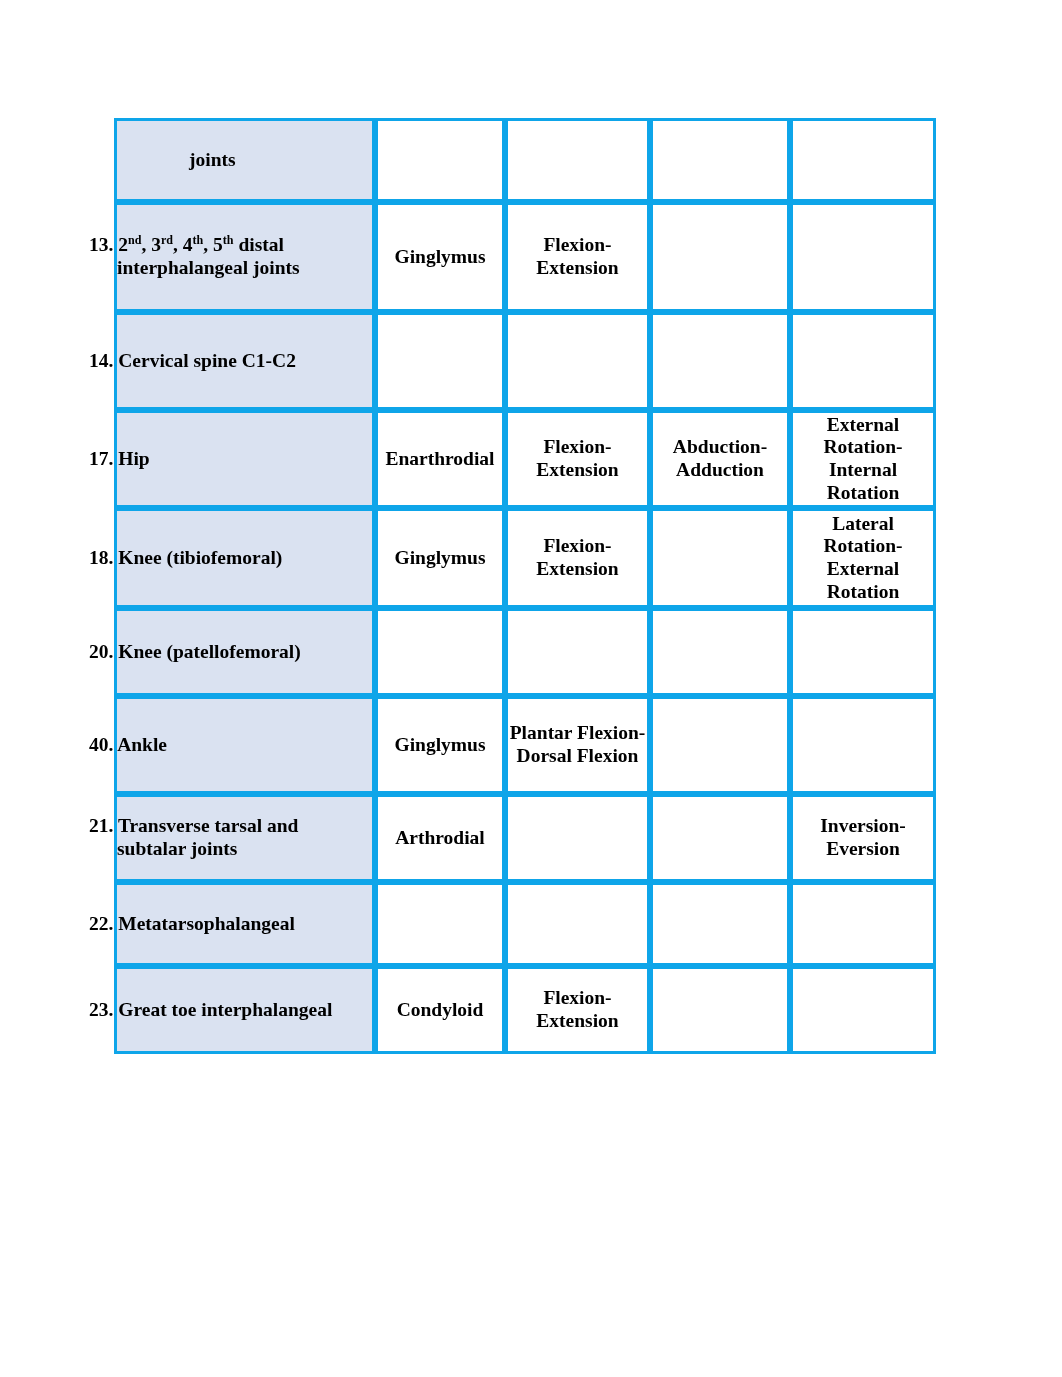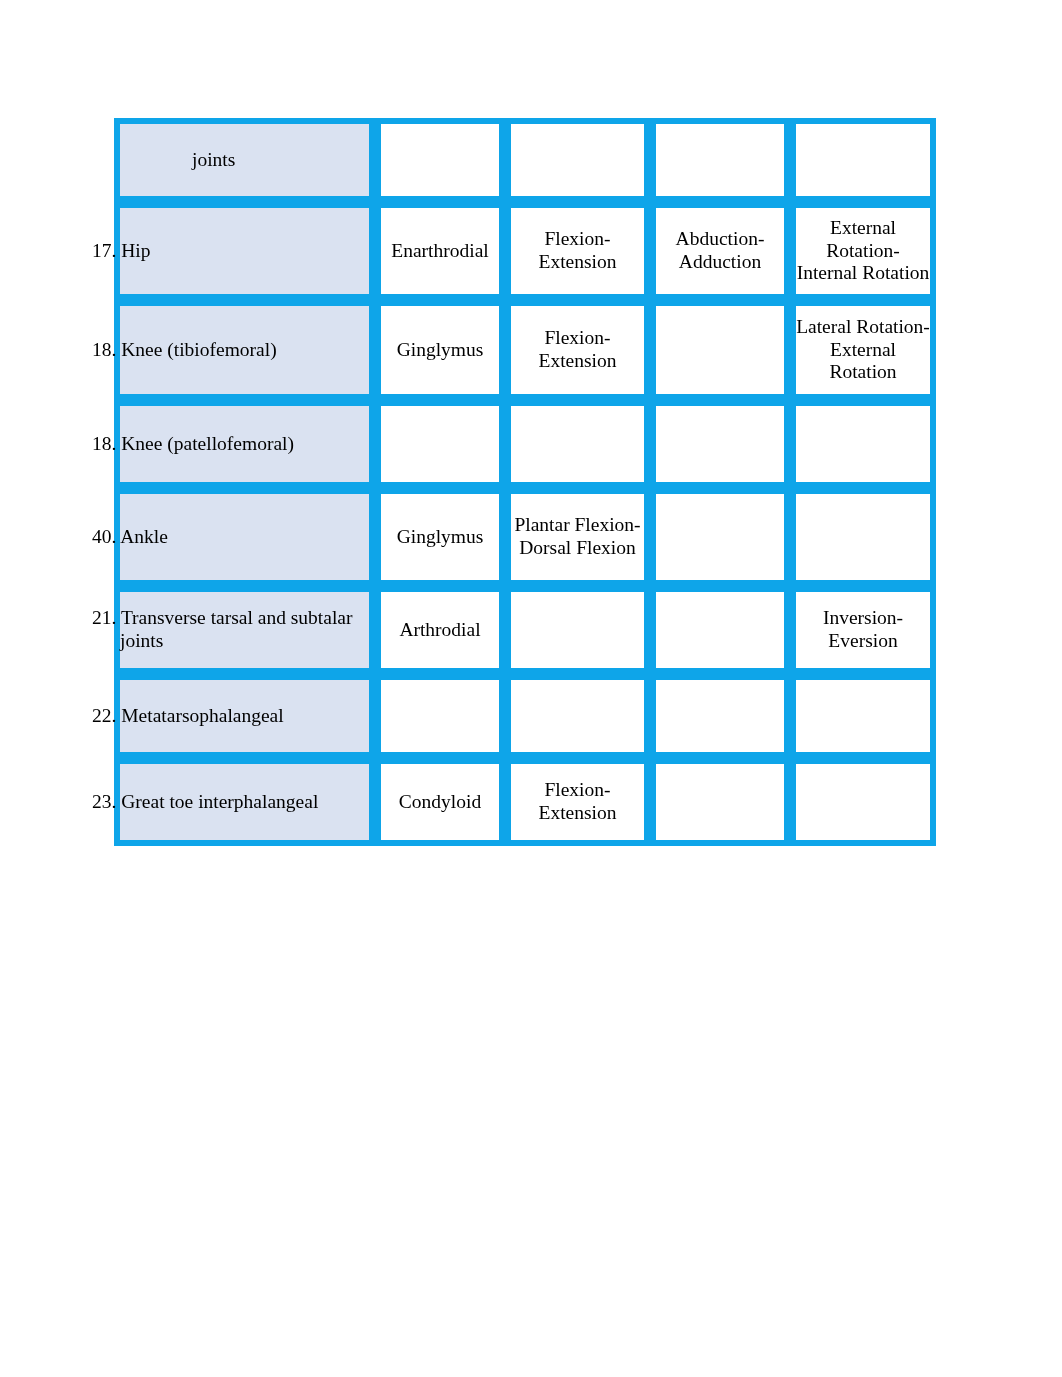--- a/index.html
+++ b/index.html
@@ -37,25 +37,26 @@
     table-layout: fixed;
   }
 
   table.joint-table col.c-name  { width: 261px; }
   table.joint-table col.c-class { width: 130px; }
   table.joint-table col.c-mv1   { width: 145px; }
   table.joint-table col.c-mv2   { width: 140px; }
   table.joint-table col.c-mv3   { width: 146px; }
 
   table.joint-table td {
-    border: 6px solid #0ea5e9;
+    border: 3px solid #0ea5e9;
     vertical-align: middle;
     font-size: 19.5px;
     line-height: 1.16;
     padding: 0;
+    font-weight: bold;
   }
 
   
   td.joint-name {
     background: #dae2f1;
     padding: 10px 10px 10px 44px;
     text-indent: -28px;
     text-align: left;
   }
   td.joint-name .nm {
@@ -110,42 +111,56 @@
       <tbody>
 
         <tr class="rh-1">
           <td class="joint-name cont"><span class="nm">joints</span></td>
           <td class="data-cell"></td>
           <td class="data-cell"></td>
           <td class="data-cell"></td>
           <td class="data-cell"></td>
         </tr>
 
-
+        <tr class="rh-2">
+          <td class="joint-name"><span class="nm">13. 2<sup>nd</sup>, 3<sup>rd</sup>, 4<sup>th</sup>, 5<sup>th</sup> distal interphalangeal joints</span></td>
+          <td class="data-cell">Ginglymus</td>
+          <td class="data-cell">Flexion-Extension</td>
+          <td class="data-cell"></td>
+          <td class="data-cell"></td>
+        </tr>
+
+        <tr class="rh-3">
+          <td class="joint-name"><span class="nm">14. Cervical spine C1-C2</span></td>
+          <td class="data-cell"></td>
+          <td class="data-cell"></td>
+          <td class="data-cell"></td>
+          <td class="data-cell"></td>
+        </tr>
 
 
 
         <tr class="rh-6">
           <td class="joint-name"><span class="nm">17. Hip</span></td>
           <td class="data-cell">Enarthrodial</td>
           <td class="data-cell">Flexion-Extension</td>
           <td class="data-cell">Abduction-Adduction</td>
           <td class="data-cell">External Rotation-Internal Rotation</td>
         </tr>
 
         <tr class="rh-7">
           <td class="joint-name"><span class="nm">18. Knee (tibiofemoral)</span></td>
           <td class="data-cell">Ginglymus</td>
           <td class="data-cell">Flexion-Extension</td>
           <td class="data-cell"></td>
           <td class="data-cell">Lateral Rotation-External Rotation</td>
         </tr>
 
         <tr class="rh-8">
-          <td class="joint-name"><span class="nm">18. Knee (patellofemoral)</span></td>
+          <td class="joint-name"><span class="nm">20. Knee (patellofemoral)</span></td>
           <td class="data-cell"></td>
           <td class="data-cell"></td>
           <td class="data-cell"></td>
           <td class="data-cell"></td>
         </tr>
 
         <tr class="rh-9">
           <td class="joint-name"><span class="nm">40. Ankle</span></td>
           <td class="data-cell">Ginglymus</td>
           <td class="data-cell">Plantar Flexion-Dorsal Flexion</td>

